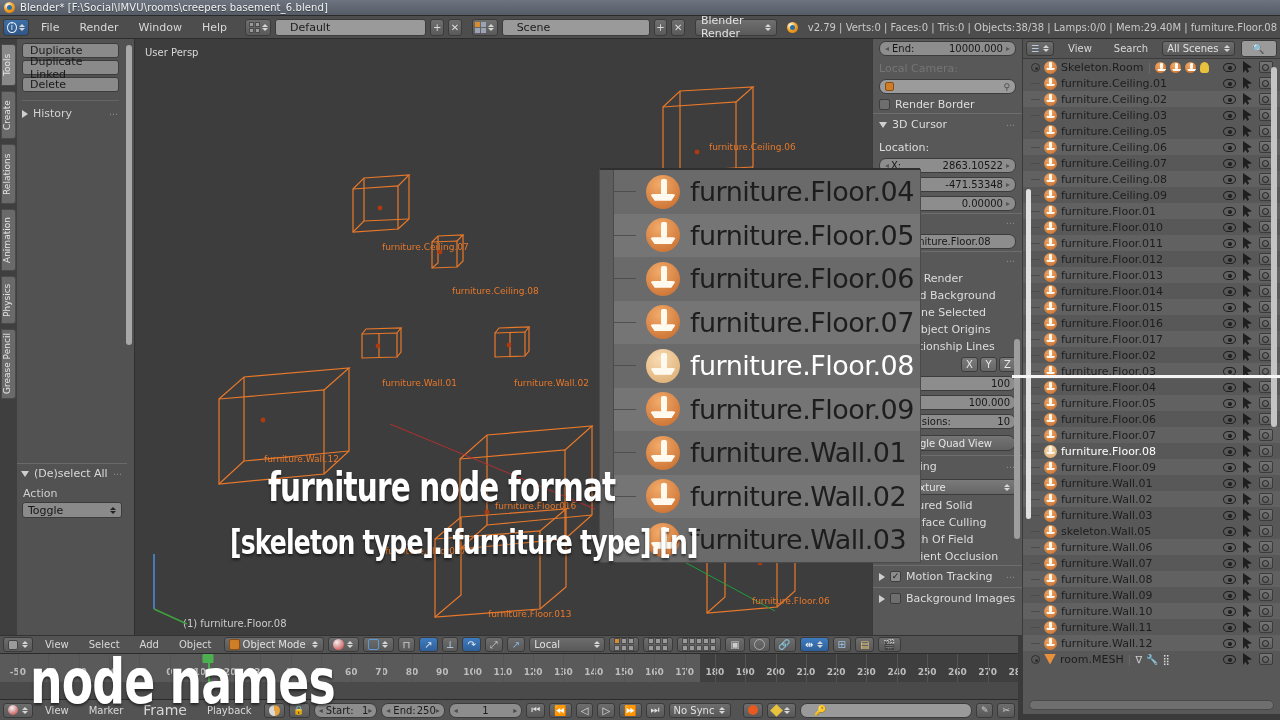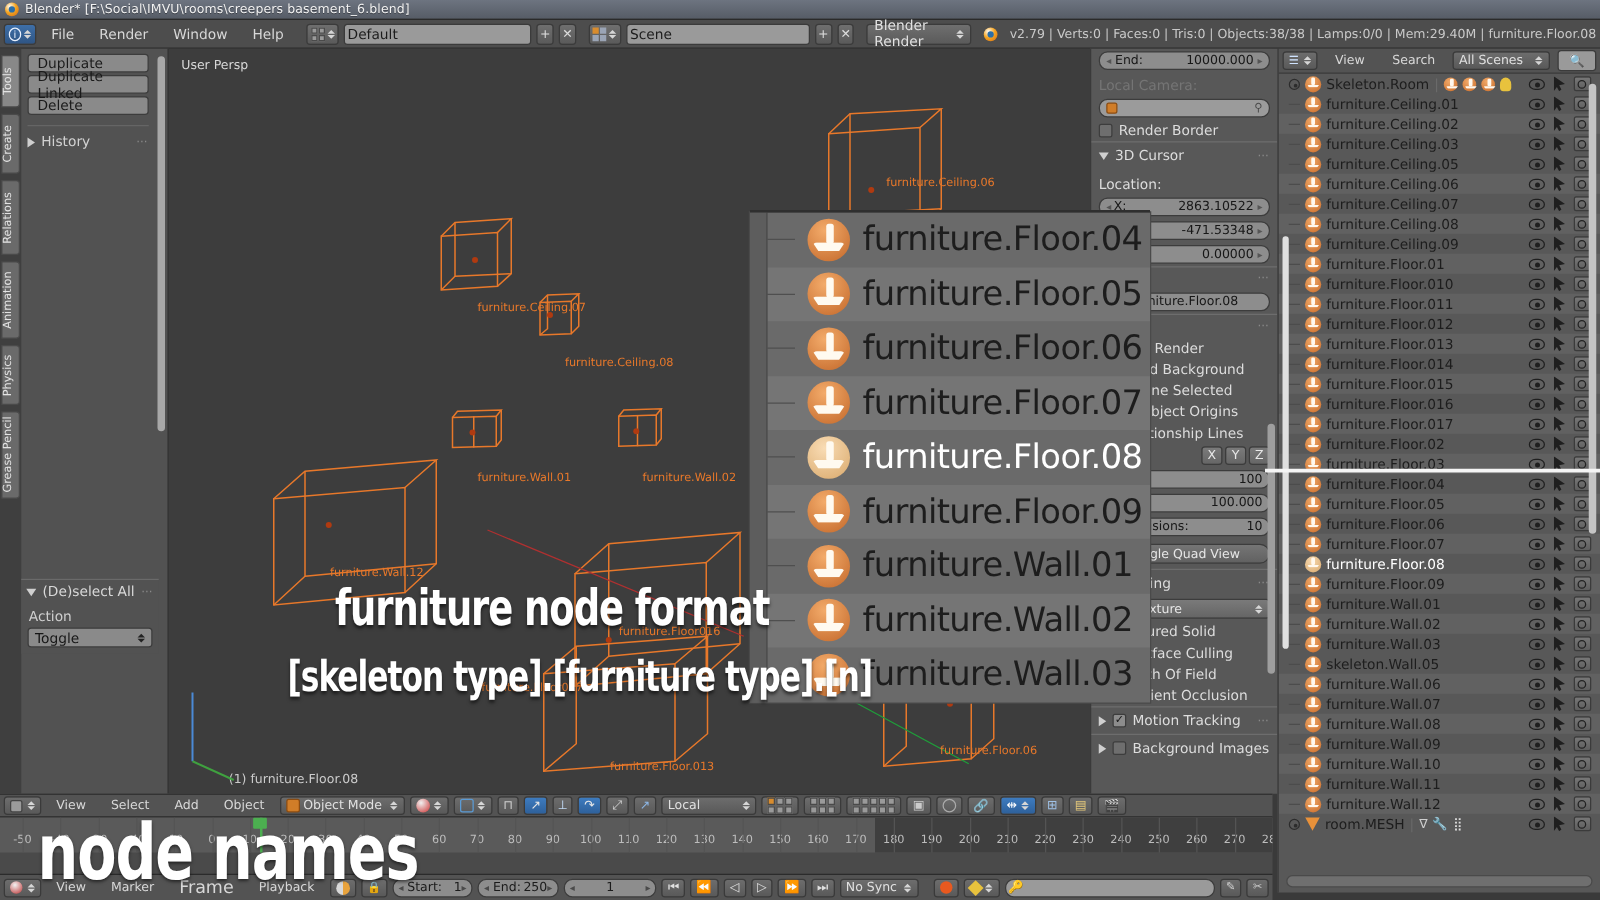--- a/index.html
+++ b/index.html
@@ -30,21 +30,21 @@
   .ed-btn.blue { background:linear-gradient(to bottom,#3e6fa8,#2f5584); }
   .menu-item { padding:0 8px; height:17px; line-height:17px; font-size:11px;
     color:#d8d8d8; border-radius:2px; }
   .updown { width:7px; height:13px; display:flex; flex-direction:column;
     justify-content:center; align-items:center; gap:1px; }
   .updown i { display:block; width:0;height:0;border-left:3px solid transparent;
     border-right:3px solid transparent; }
   .updown i.u { border-bottom:3px solid #d6d6d6; }
   .updown i.d { border-top:3px solid #d6d6d6; }
   .field { height:17px; border-radius:3px; background:#9a9a9a; border:1px solid #3b3b3b;
-    display:flex; align-items:center; padding:0 2px; color:#1c1c1c; font-size:11px; }
+    display:flex; align-items:center; padding:0 14px; color:#1c1c1c; font-size:11px; }
   .sq-btn { width:16px; height:17px; border-radius:3px; border:1px solid #3b3b3b;
     background:linear-gradient(to bottom,#6f6f6f,#5a5a5a); display:flex;
     align-items:center; justify-content:center; font-size:10px; color:#ddd; }
   .dropdown { height:17px; border-radius:3px; border:1px solid #3b3b3b;
     background:linear-gradient(to bottom,#6f6f6f,#5a5a5a); display:flex;
     align-items:center; padding:0 5px; gap:6px; font-size:11px; color:#e2e2e2; }
   .stats { margin-left:6px; font-size:10px; color:#c9c9c9; white-space:nowrap; }
 
   
   .viewport { position:absolute; left:0; top:39px; width:1018px; height:596px;
@@ -103,21 +103,21 @@
     gap:1px; }
   .grid4 b { display:block; background:#9a9a9a; border:1px solid #4a4a4a; }
 
   
   .timeline { position:absolute; left:0; top:654px; width:1018px; height:46px;
     background:#4a4a4a; border-bottom:1px solid #2b2b2b; overflow:hidden; }
   .tl-ruler { position:absolute; left:0; top:0; width:100%; height:28px;
     background:#5a5a5a; }
   .tl-tick { position:absolute; top:0; width:1px; height:28px; background:#545454; }
   .tl-num { position:absolute; top:13px; font-size:9px; color:#bdbdbd;
-    transform:translateX(-50%); }
+    transform:translateX(-50%);font-weight:bold; }
   .tl-range { position:absolute; top:0; height:28px; background:#3f3f3f; }
   .tl-play { position:absolute; top:0; width:2px; height:28px; background:#4caf50; }
   .tl-playhandle { position:absolute; top:0; width:11px; height:9px; background:#4caf50;
     border-radius:1px; transform:translateX(-50%); }
 
   .tlheader { position:absolute; left:0; top:700px; width:1018px; height:20px;
     background:#535353; display:flex; align-items:center; gap:4px; padding:0 3px; }
   .numfield { height:15px; border-radius:7px; background:#8d8d8d; border:1px solid #3c3c3c;
     display:flex; align-items:center; justify-content:space-between; padding:0 4px;
     font-size:10px; color:#1b1b1b; }

